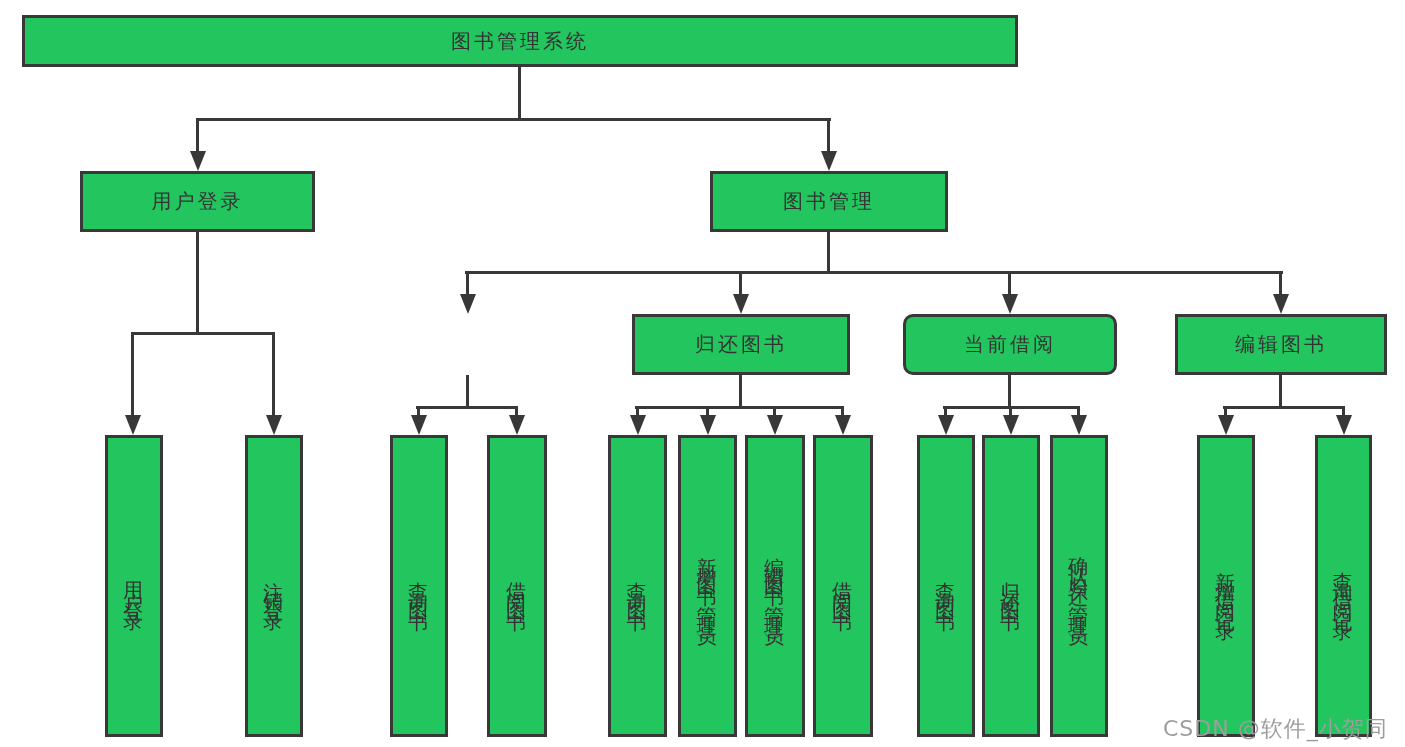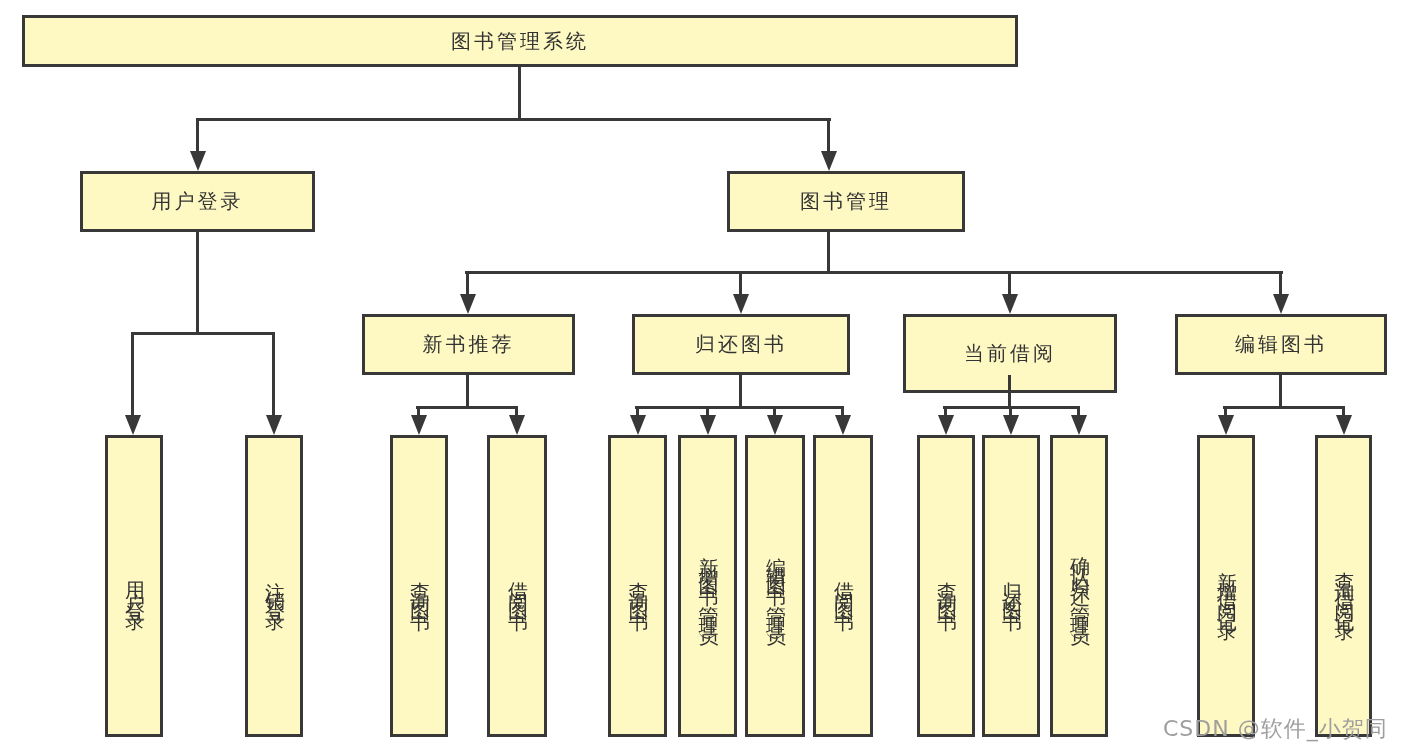--- a/index.html
+++ b/index.html
@@ -3,23 +3,23 @@
 <meta charset="utf-8">
 <style>
   html,body { margin:0; padding:0; background:#ffffff; }
   .canvas {
     position:relative; width:1405px; height:747px;
     background:var(--bg,#fff); overflow:hidden;
     font-family:"DejaVu Sans","Liberation Sans",sans-serif;
   }
   .node {
     position:absolute; box-sizing:border-box;
-    border:3px solid var(--line,#383838); background:#fef9c3;
+    border:3px solid var(--line,#383838); background:#22c55e;
     display:flex; align-items:center; justify-content:center;
-    color:var(--text,#333); white-space:nowrap;font-family:Liberation Mono, monospace;
+    color:var(--text,#333); white-space:nowrap;
   }
   .h-node { font-size:20px; letter-spacing:3px; }
   .leaf {
     top:435px; height:302px; width:58px;
     writing-mode:vertical-rl; text-orientation:mixed;
     font-size:20px; letter-spacing:10px; white-space:normal;
   }
   .vline { position:absolute; width:3px; background:var(--line,#383838); }
   .hline { position:absolute; height:3px; background:var(--line,#383838); }
   .arrow {
@@ -41,43 +41,42 @@
   <div class="node h-node" style="left:22px; top:15px; width:996px; height:52px;">图书管理系统</div>
 
   <div class="vline" style="left:518px; top:67px;  height:52px;"></div>
   <div class="hline" style="left:196px; top:118px; width:635px;"></div>
   <div class="vline" style="left:196px; top:118px; height:38px;"></div>
   <div class="arrow" style="left:190px; top:151px;"></div>
   <div class="vline" style="left:827px; top:118px; height:38px;"></div>
   <div class="arrow" style="left:821px; top:151px;"></div>
 
   <div class="node h-node" style="left:80px; top:171px; width:235px; height:61px;">用户登录</div>
-  <div class="node h-node" style="left:710px; top:171px; width:238px; height:61px;margin-left:17px;">图书管理</div>
+  <div class="node h-node" style="left:710px; top:171px; width:238px; height:61px;">图书管理</div>
 
   <div class="vline" style="left:196px; top:232px; height:102px;"></div>
   <div class="hline" style="left:131px; top:332px; width:144px;"></div>
   <div class="vline" style="left:131px; top:332px; height:88px;"></div>
   <div class="arrow" style="left:125px; top:415px;"></div>
   <div class="vline" style="left:272px; top:332px; height:88px;"></div>
   <div class="arrow" style="left:266px; top:415px;"></div>
 
   <div class="vline" style="left:827px; top:232px; height:41px;"></div>
   <div class="hline" style="left:465px; top:271px; width:818px;"></div>
   <div class="vline" style="left:466px; top:271px; height:28px;"></div>
   <div class="arrow" style="left:460px; top:294px;"></div>
   <div class="vline" style="left:739px; top:271px; height:28px;"></div>
   <div class="arrow" style="left:733px; top:294px;"></div>
   <div class="vline" style="left:1008px; top:271px; height:28px;"></div>
   <div class="arrow" style="left:1002px; top:294px;"></div>
   <div class="vline" style="left:1279px; top:271px; height:28px;"></div>
   <div class="arrow" style="left:1273px; top:294px;"></div>
 
-  <div class="node h-node" style="left:362px; top:314px; width:213px; height:61px;">新书推荐</div>
   <div class="node h-node" style="left:632px; top:314px; width:218px; height:61px;">归还图书</div>
-  <div class="node h-node" style="left:903px; top:314px; width:214px; height:79px;">当前借阅</div>
+  <div class="node h-node" style="left:903px; top:314px; width:214px; height:61px;border-radius:10px;">当前借阅</div>
   <div class="node h-node" style="left:1175px; top:314px; width:212px; height:61px;">编辑图书</div>
 
   <div class="vline" style="left:466px; top:375px; height:33px;"></div>
   <div class="hline" style="left:416px; top:406px; width:102px;"></div>
   <div class="vline" style="left:417px; top:406px; height:12px;"></div>
   <div class="arrow" style="left:411px; top:415px;"></div>
   <div class="vline" style="left:515px; top:406px; height:12px;"></div>
   <div class="arrow" style="left:509px; top:415px;"></div>
 
   <div class="vline" style="left:739px; top:375px; height:33px;"></div>

